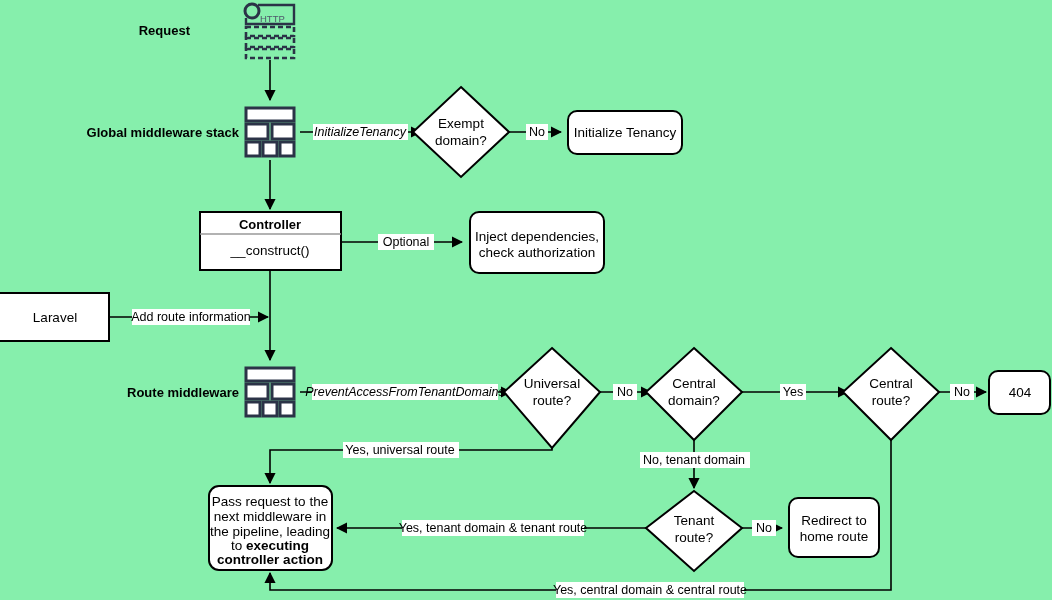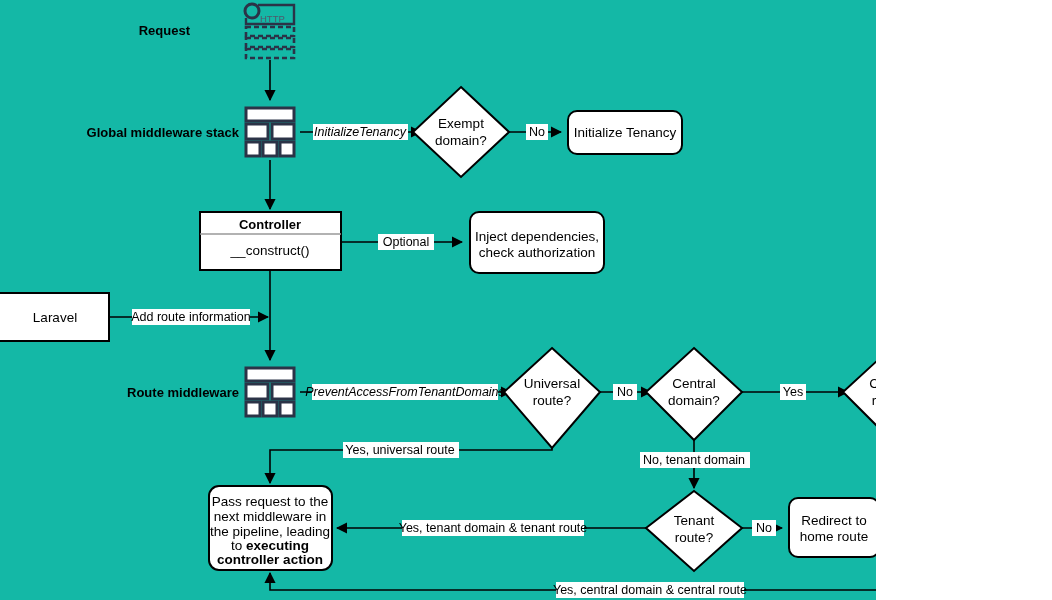--- a/index.html
+++ b/index.html
@@ -2,23 +2,23 @@
 <html><head>
 <meta charset="utf-8">
 <style>
   html, body {
     margin: 0;
     padding: 0;
     background: #ffffff;
   }
   #canvas-wrap {
     position: relative;
-    width: 876px;
+    width: 1052px;
     height: 600px;
-    background: #14b8a6;
+    background: #86efac;
     overflow: hidden;
     font-family: "Liberation Sans", sans-serif;
   }
   svg.flow {
     position: absolute;
     top: 0;
     left: 0;
     width: 1052px;
     height: 600px;
   }

